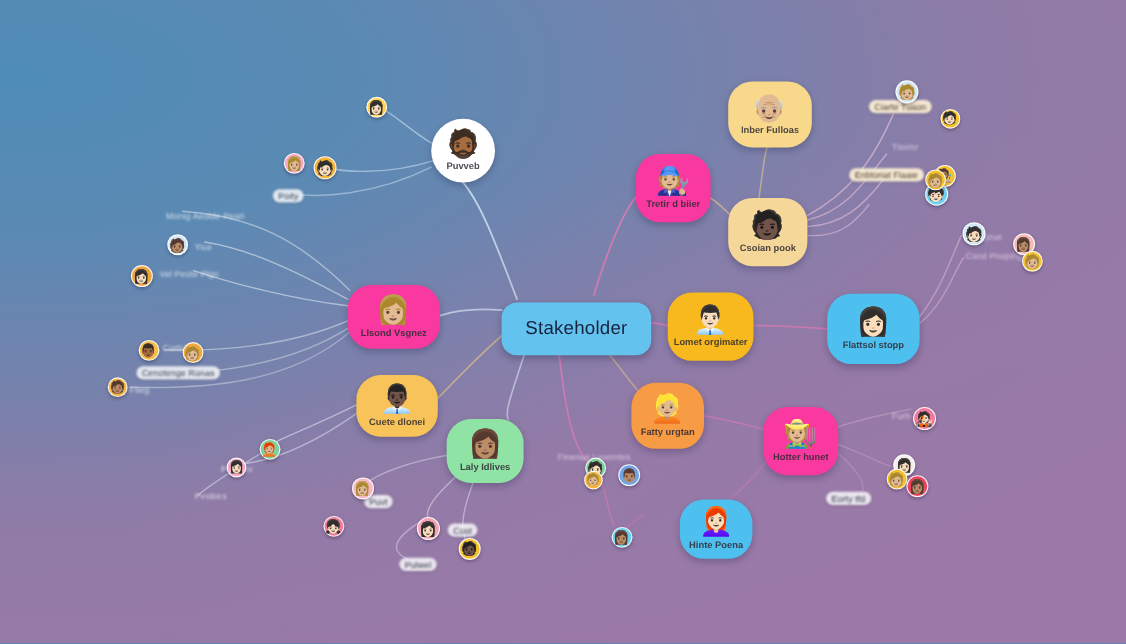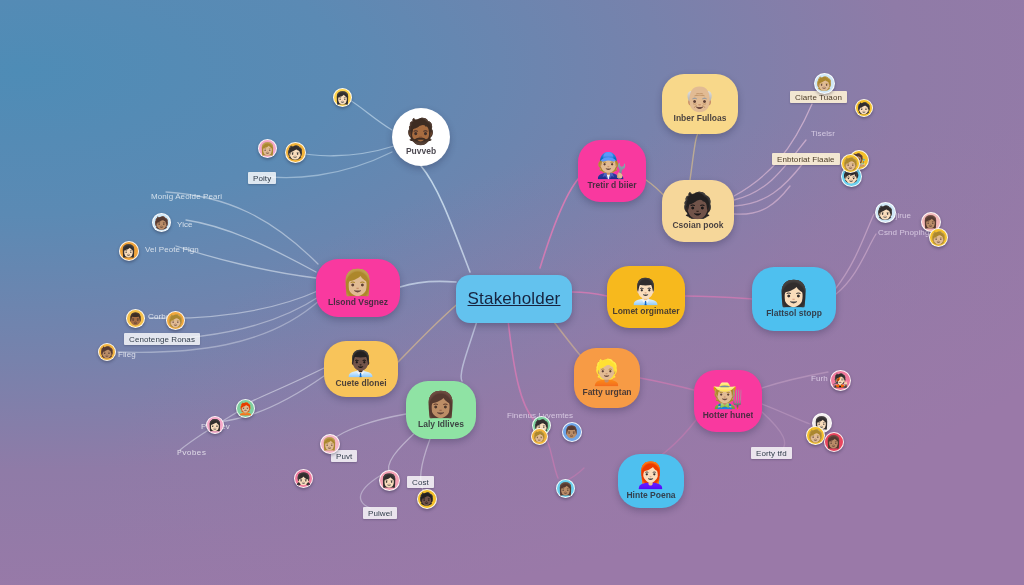--- a/index.html
+++ b/index.html
@@ -49,21 +49,21 @@
     position:absolute;z-index:7;border-radius:50%;
     background:#ffd34d;border:1.6px solid rgba(255,255,255,.9);
     box-shadow:0 1.5px 3px rgba(25,25,50,.35);
     display:flex;align-items:center;justify-content:center;
     font-size:11px;line-height:1;
   }
 
   
   .pill{
     position:absolute;z-index:6;white-space:nowrap;
-    padding:1.5px 5px;border-radius:1px;
+    padding:1.5px 5px;border-radius:6px;
     font-size:8px;letter-spacing:.1px;
     filter:blur(.75px);
   }
   .pill.light{background:rgba(255,255,255,.80);color:#2f3b49;box-shadow:0 1px 2px rgba(20,20,40,.22);}
   .pill.cream{background:rgba(252,240,214,.92);color:#4a3b26;box-shadow:0 1px 2px rgba(20,20,40,.22);}
   .pill.bare{background:transparent;color:rgba(255,255,255,.72);box-shadow:none;}
   .pill.bare-d{background:transparent;color:rgba(245,235,250,.68);box-shadow:none;}
 </style>
 </head>
 <body>
@@ -129,21 +129,21 @@
 
       <path d="M392,130 C372,118 354,100 342,96" stroke="#cfe3f2" stroke-width="1.3" opacity=".6"></path>
       <path d="M394,146 C350,160 310,156 296,152" stroke="#cfe3f2" stroke-width="1.3" opacity=".55"></path>
       <path d="M392,152 C340,178 290,180 262,176" stroke="#cfe3f2" stroke-width="1.3" opacity=".5"></path>
 
       <path d="M540,424 C552,444 552,464 558,478" stroke="#f07ab8" stroke-width="1.4" opacity=".7"></path>
       <path d="M584,468 C576,476 568,480 564,482" stroke="#f07ab8" stroke-width="1.3" opacity=".6"></path>
     </g>
   </svg>
 
-  <div class="center-node" style="left:456px;top:275px;width:116px;height:48px;text-decoration:underline;">
+  <div class="center-node" style="left:456px;top:275px;width:136px;height:48px;">
     <span>Stakeholder</span>
   </div>
 
   <div id="nodes-layer">
       <div class="node round dark" style="left: 392px; top: 108px; width: 58px; height: 58px; background: rgb(255, 255, 255);">
         <span class="face">🧔🏾</span>
         <span class="cap">Puvveb</span>
       </div>
       <div class="node dark" style="left: 316px; top: 259px; width: 84px; height: 58px; background: rgb(249, 57, 159);">
         <span class="face">👩🏼</span>

